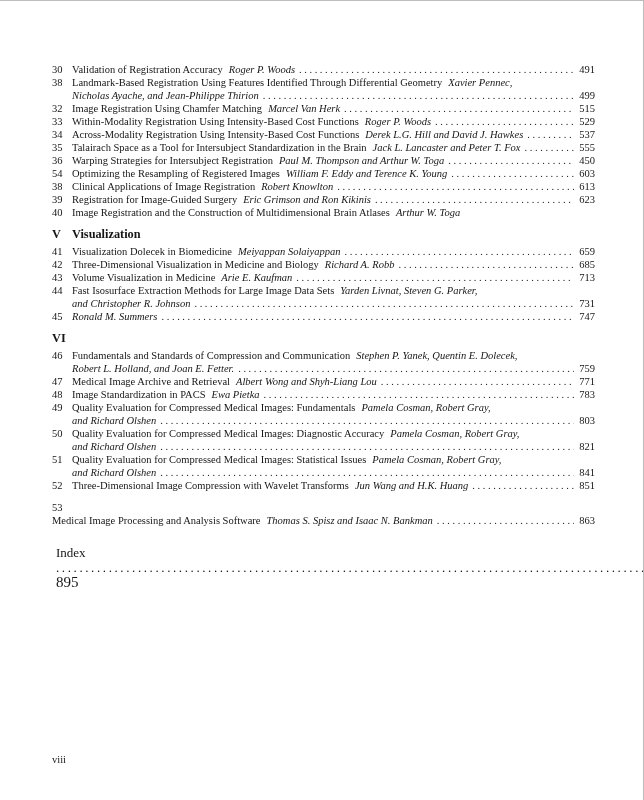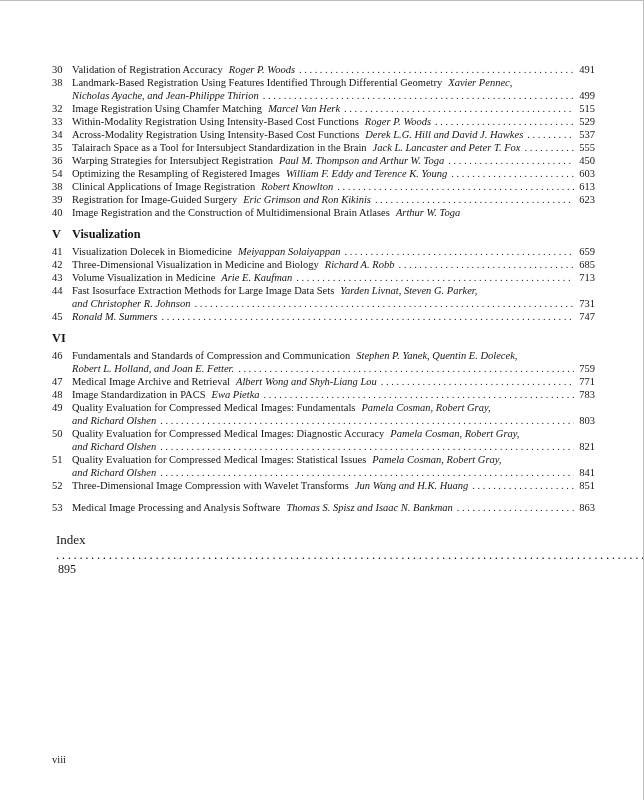--- a/index.html
+++ b/index.html
@@ -47,30 +47,30 @@
   }
   .pg { flex: none; min-width: 22px; text-align: center; font-family: Liberation Serif, serif; }
   .section {
     display: flex;
     font-weight: bold;
     font-size: 12.3px;
     line-height: 14px;
     margin: 8px 0 4px 0;
   }
   .section .num { width: 20px; }
-  .mt { margin-top: 9px; }
+  .mt { margin-top: 9px; flex-direction: column; }
   .index-row {
     display: flex;
     align-items: baseline;
     margin-top: 18px;
     font-size: 13px;
     line-height: 15px;
     flex-direction: column;
   }
-  .index-row .pg { font-size: 12px; }
+  .index-row .pg { font-size: 15px; }
   .footer {
     position: absolute;
     left: 52px;
     top: 753px;
     font-size: 10.5px;
   }
 </style>
 </head>
 <body>
 

